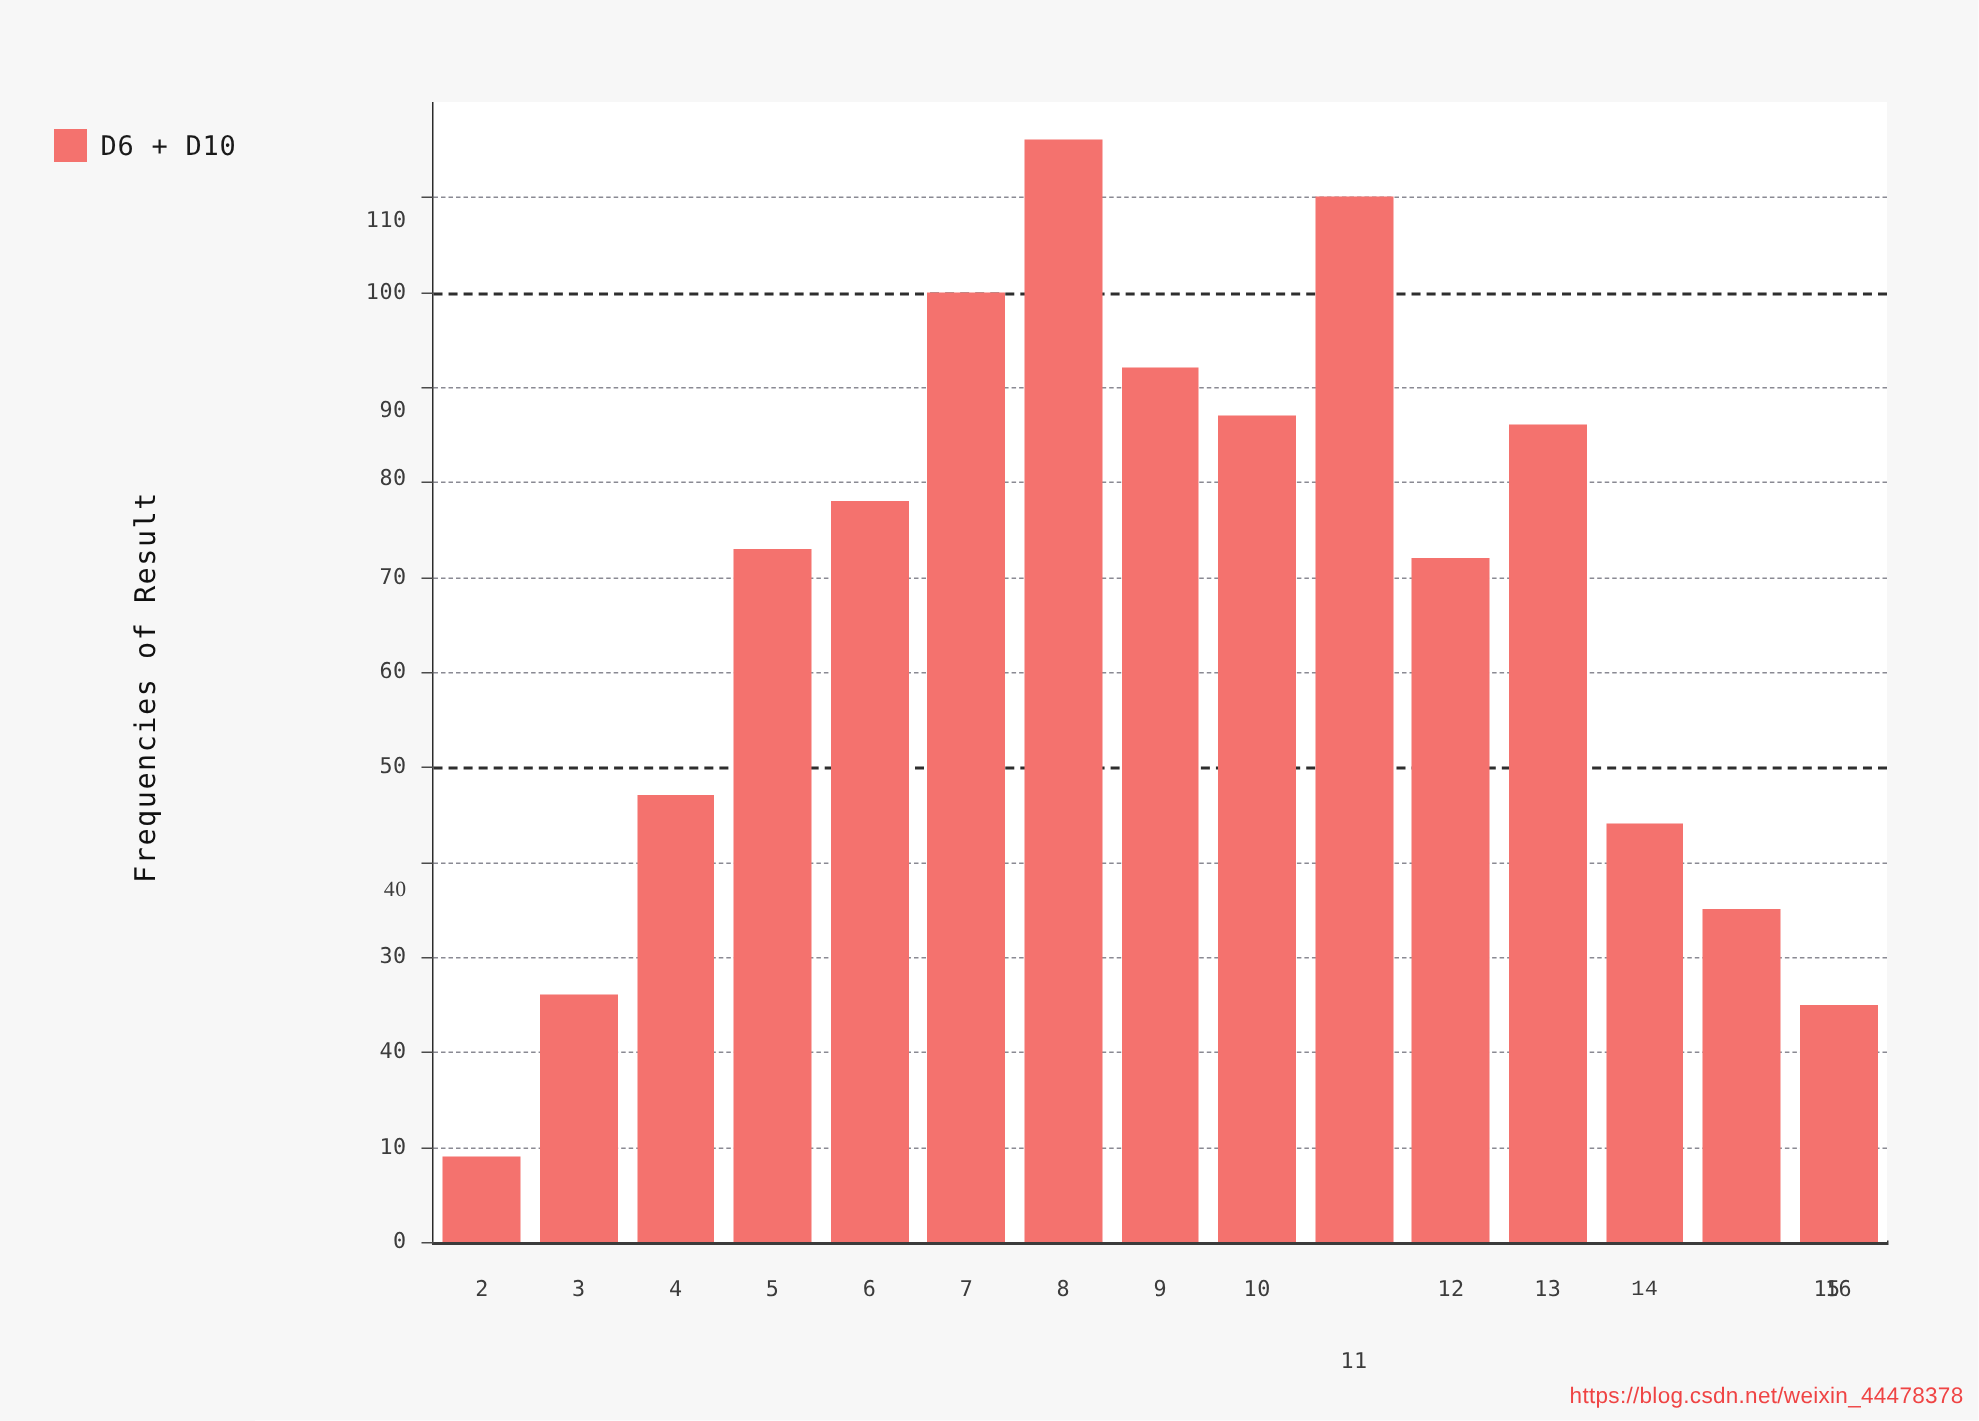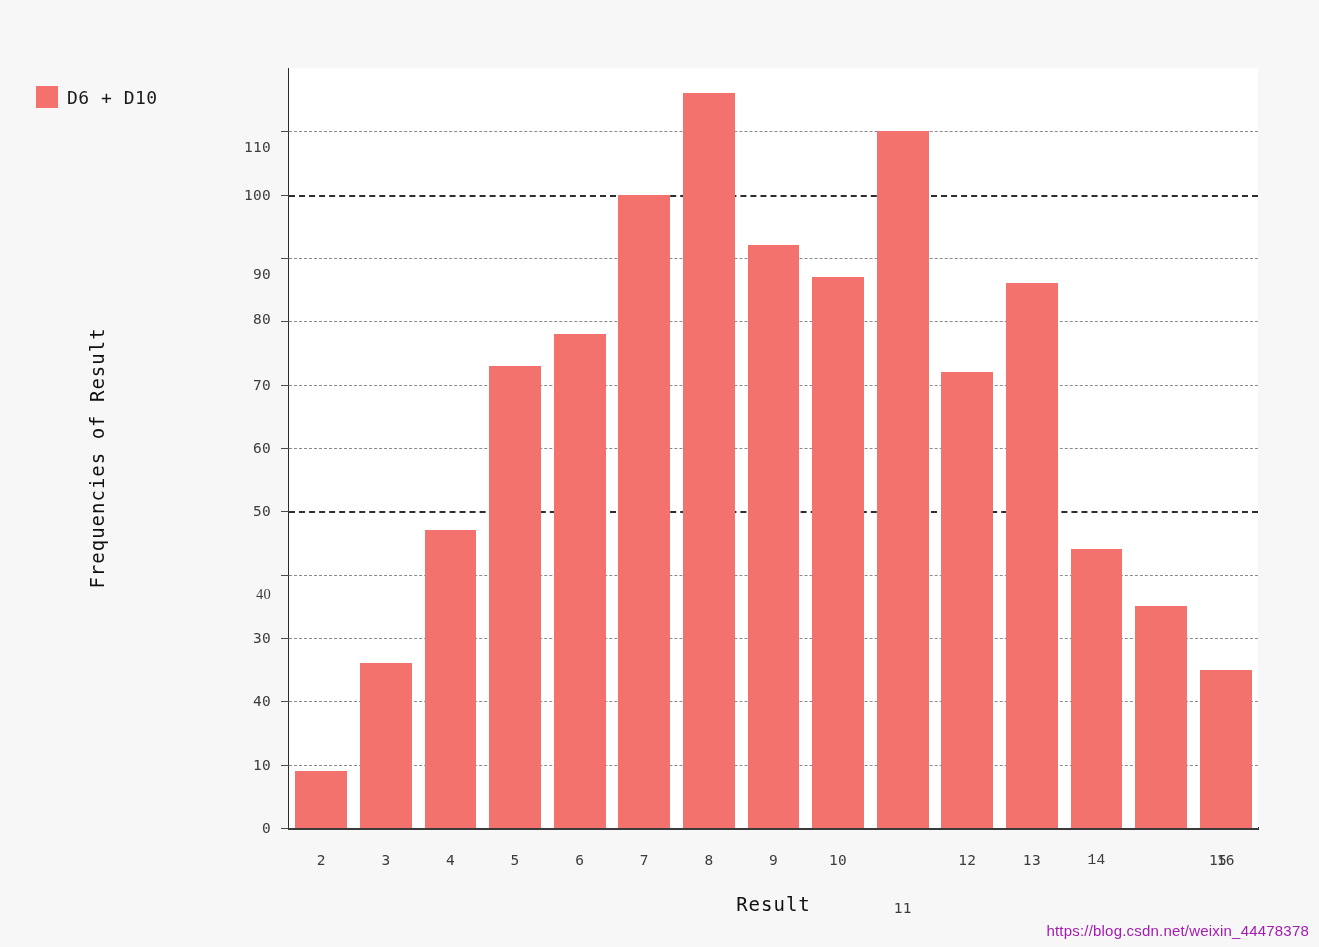--- a/index.html
+++ b/index.html
@@ -159,21 +159,21 @@
     letter-spacing: 1px;
     white-space: nowrap;
   }
 
   
   #watermark {
     position: absolute;
     right: 10px;
     bottom: 8px;
     font-size: 15px;
-    color: #a21caf;
+    color: #ef4444;
     font-family: "Liberation Sans", sans-serif;
     white-space: nowrap;
     letter-spacing: 0.2px;
   }
 </style>
 </head>
 <body>
 
 <div id="chart-figure">
 
@@ -258,17 +258,16 @@
       <div class="x-tick-label" style="left: 902.7px; margin-top: 48px;">11</div>
       <div class="x-tick-label" style="left: 967.3px;">12</div>
       <div class="x-tick-label" style="left: 1031.9px;">13</div>
       <div class="x-tick-label" style="left: 1096.5px; font-family: Liberation Mono, monospace;">14</div>
       <div class="x-tick-label" style="left: 1218px;">15</div>
       <div class="x-tick-label" style="left: 1225.7px;">16</div>
     </div>
 
   <div id="y-axis-title">Frequencies of Result</div>
 
-  <div id="x-axis-title">Result</div>
 
   <div id="watermark">https://blog.csdn.net/weixin_44478378</div>
 
 </div>
 
 </body></html>

